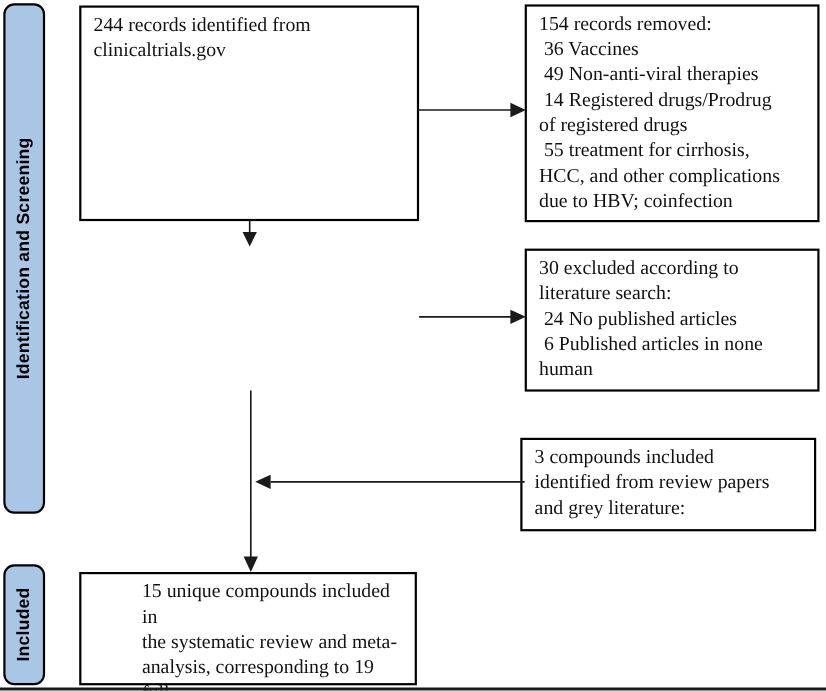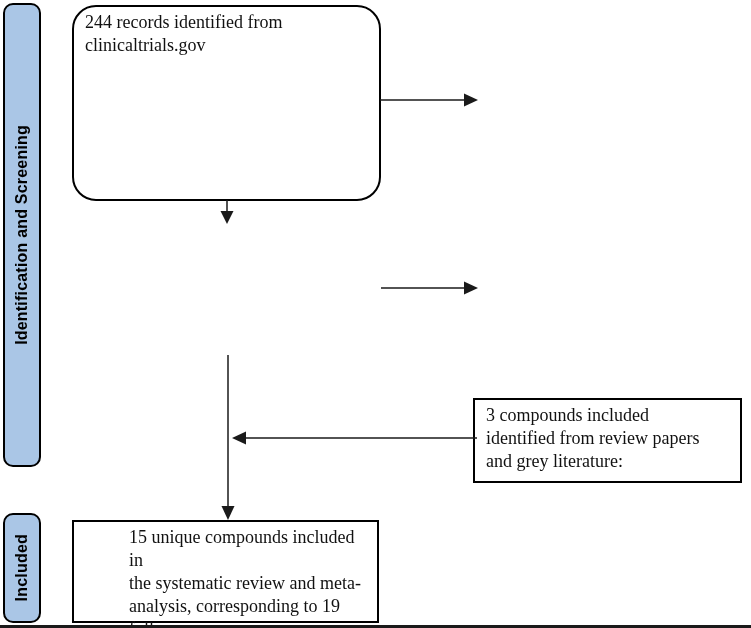--- a/index.html
+++ b/index.html
@@ -50,21 +50,21 @@
     box-sizing: border-box;
   }
   .box-text {
     display: block;
     padding: 4px 8px 0 11px;
     font-size: 18px;
     line-height: 23px;
     color: #111111;
     white-space: pre-wrap;
   }
-  .box-records-identified { left: 72px;  top: 5px;   width: 309px; height: 196px; border-radius: 24px; }
+  .box-records-identified { left: 72px;  top: 5px;   width: 309px; height: 196px; }
   .box-records-removed    { left: 477px; top: 4px;   width: 268px; height: 198px; }
   .box-records-screened   { left: 72px;  top: 224px; width: 310px; height: 132px; }
   .box-records-excluded   { left: 477px; top: 226px; width: 268px; height: 130px; }
   .box-compounds-added    { left: 473px; top: 398px; width: 269px; height: 85px;  }
   .box-final-included     { left: 72px;  top: 520px; width: 307px; height: 103px; padding-left: 44px; }
   .connectors {
     position: absolute;
     left: 0; top: 0;
     width: 751px;
     height: 628px;
@@ -90,22 +90,39 @@
 
   <div class="stage-label stage-included">
     <span class="stage-text">Included</span>
   </div>
 
   <div class="flow-box box-records-identified">
     <span class="box-text">244 records identified from
 clinicaltrials.gov</span>
   </div>
 
+  <div class="flow-box box-records-removed">
+    <span class="box-text">154 records removed:
+ 36 Vaccines
+ 49 Non-anti-viral therapies
+ 14 Registered drugs/Prodrug
+of registered drugs
+ 55 treatment for cirrhosis,
+HCC, and other complications
+due to HBV; coinfection</span>
+  </div>
 
 
+  <div class="flow-box box-records-excluded">
+    <span class="box-text">30 excluded according to
+literature search:
+ 24 No published articles
+ 6 Published articles in none
+human</span>
+  </div>
 
   <div class="flow-box box-compounds-added">
     <span class="box-text">3 compounds included
 identified from review papers
 and grey literature:</span>
   </div>
 
   <div class="flow-box box-final-included">
     <span class="box-text">15 unique compounds included in
 the systematic review and meta-

